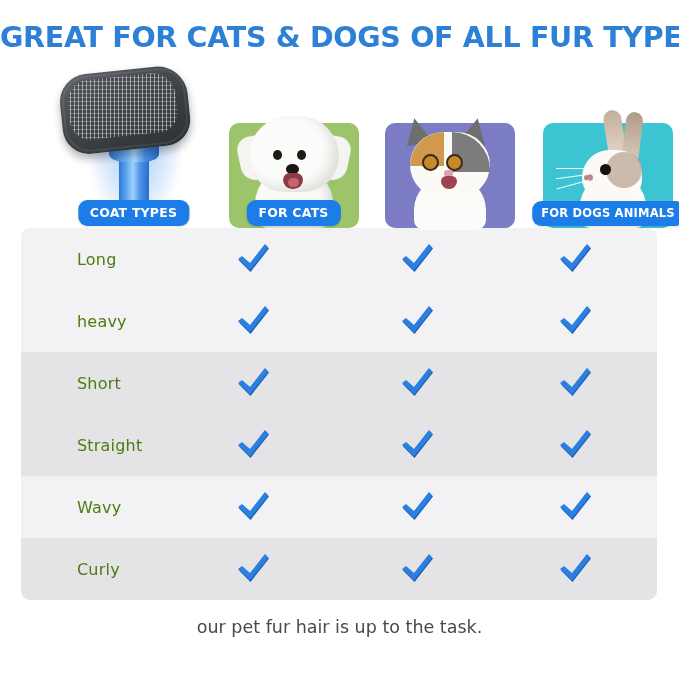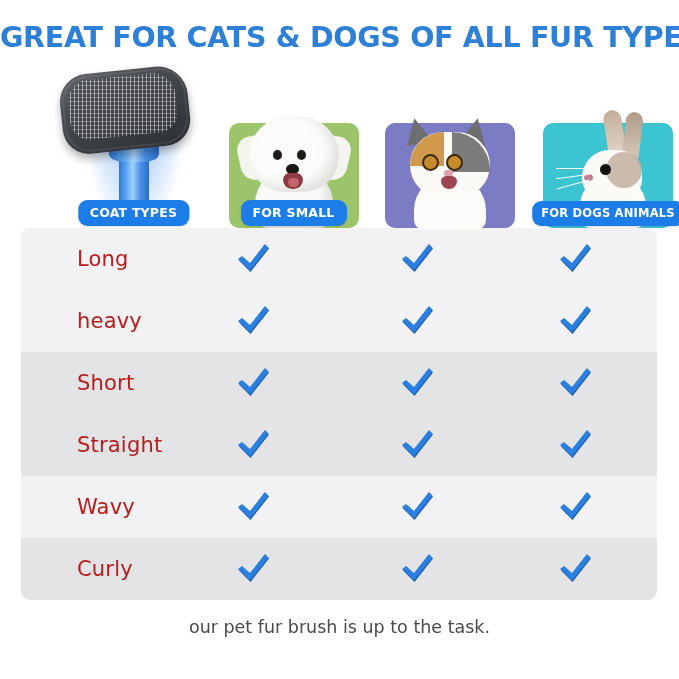--- a/index.html
+++ b/index.html
@@ -192,22 +192,22 @@
     display: flex;
     align-items: center;
   }
   .row.odd  { background: #F2F2F4; }
   .row.even { background: #E4E4E6; }
 
   .row-label {
     position: absolute;
     left: 56px;
     font-family: "DejaVu Sans", sans-serif;
-    font-size: 21px;
-    color: #b91c1c;
+    font-size: 16px;
+    color: #4d7c0f;
     letter-spacing: 0.2px;
   }
   .cell-check {
     position: absolute;
     top: 50%;
     transform: translateY(-50%);
     width: 34px;
     height: 32px;
   }
   .c1 { left: 216px; }
@@ -256,21 +256,21 @@
       <div class="body"></div>
       <div class="earL"></div>
         <div class="earR"></div>
       <div class="head"></div>
       <div class="eye eyeL"></div>
         <div class="eye eyeR"></div>
       <div class="nose"></div>
       <div class="mouth"></div>
       <div class="tongue"></div>
     </div>
-    <div class="pill">FOR SMALL</div>
+    <div class="pill">FOR CATS</div>
   </div>
 
   <div class="hcol hcol-cats">
     <div class="panel" style="background:#7C7CC4"></div>
     <div class="animal cat">
       <div class="body"></div>
       <div class="earL"></div>
         <div class="earR"></div>
       <div class="head"></div>
       <div class="patchL"></div>
@@ -423,14 +423,14 @@
       <div class="cell-check c3 check">
         <svg width="34" height="32" viewBox="0 0 34 32">
           <path d="M2 17.5 L5.5 14.5 L13 21 L27.5 2 L32 5.5 L13.5 29 Z" fill="#1C5CB0"></path>
           <path d="M1 16 L5 13 L13 20 L28 1 L31.5 4.5 L13 27.5 Z" fill="#2B7FE0"></path>
         </svg>
       </div>
     </div>
   </div>
 
 <div class="footer">
-  <div>our pet fur brush is up to the task.</div>
+  <div>our pet fur hair is up to the task.</div>
 </div>
 
 </body></html>

